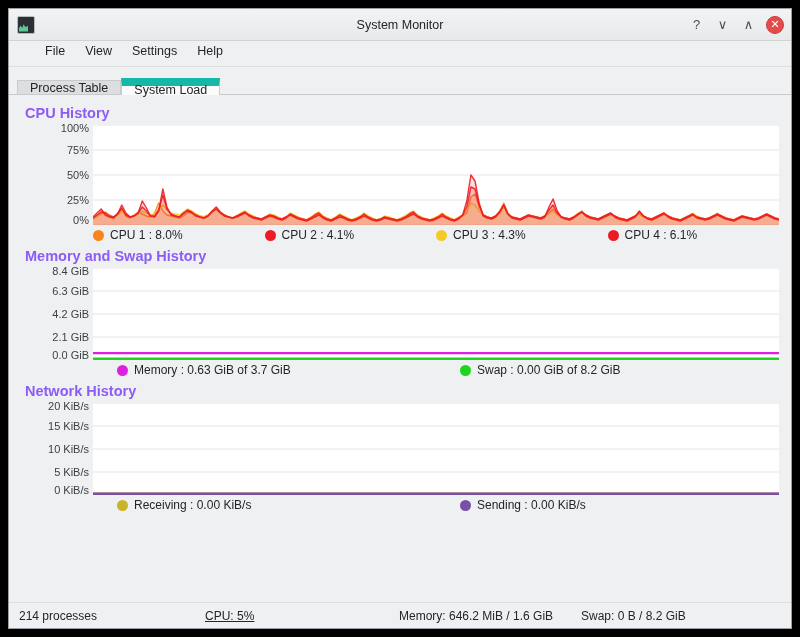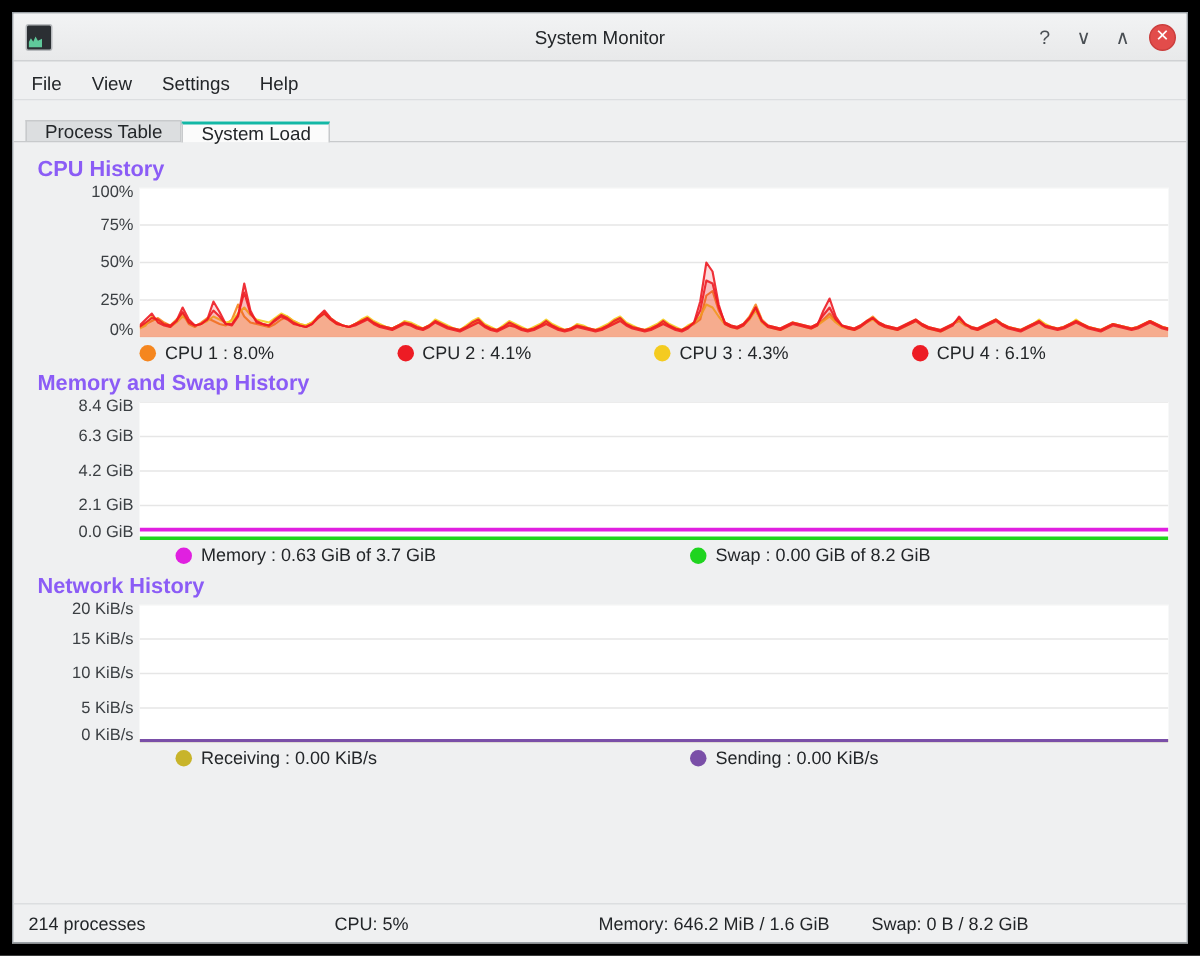--- a/index.html
+++ b/index.html
@@ -53,22 +53,22 @@
   }
   .wbtn.close {
     background: #e24c4b; border-radius: 50%;
     width: 18px; height: 18px; color: #ffffff; font-size: 11px;
     border: 1px solid #cb3f3e;
   }
   
   .menubar {
     height: 26px; min-height: 26px;
     background: #eff0f1;
-    display: flex; align-items: flex-end;
-    padding-left: 2px;
+    display: flex; align-items: flex-start;
+    padding-left: 26px;
     border-bottom: 1px solid #dcdee0;
   }
   .menu-item {
     font-size: 12.5px; color: #232629;
     padding: 3px 10px; cursor: pointer; border-radius: 2px;
   }
   
   .tabbar {
     height: 28px; min-height: 28px;
     background: #eff0f1;
@@ -81,21 +81,21 @@
     padding: 5px 12px 5px 12px;
     height: 14px;
     background: #dcdee0;
     border: 1px solid #c8cacc;
     border-bottom: none;
     cursor: pointer;
     display: flex; align-items: center;
   }
   .tab.active {
     background: #fbfbfb;
-    border-top: 2px solid #14b8a6;
+    border-top: 8px solid #14b8a6;
     padding-top: 4px;
     position: relative; z-index: 2;
     margin-bottom: -1px;
   }
   
   .content {
     flex: 1;
     background: #eff0f1;
     padding: 10px 12px 0 12px;
     overflow: hidden;
@@ -137,21 +137,21 @@
   .statusbar {
     height: 26px; min-height: 26px;
     background: #eff0f1;
     border-top: 1px solid #dcdee0;
     display: flex; align-items: center;
     font-size: 12px; color: #232629;
     position: relative;
   }
   .status-item { position: absolute; white-space: nowrap; }
   .s0 { left: 10px; }
-  .s1 { left: 214px; }
+  .s1 { left: 196px; text-decoration: underline; }
   .s2 { left: 390px; }
   .s3 { left: 572px; }
 </style>
 </head>
 <body>
 
 <div class="window">
 
   <div class="titlebar">
     <div class="app-icon"></div>

